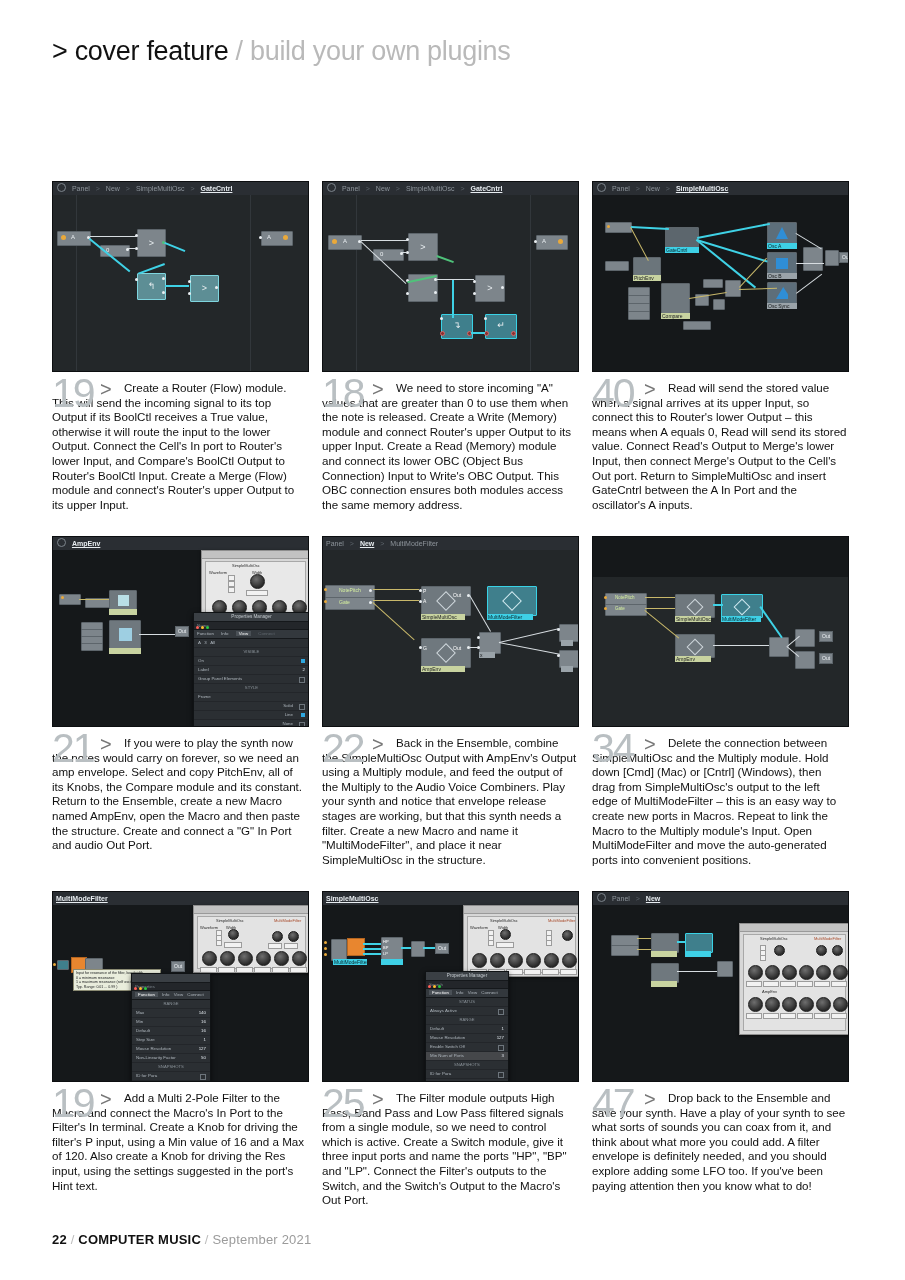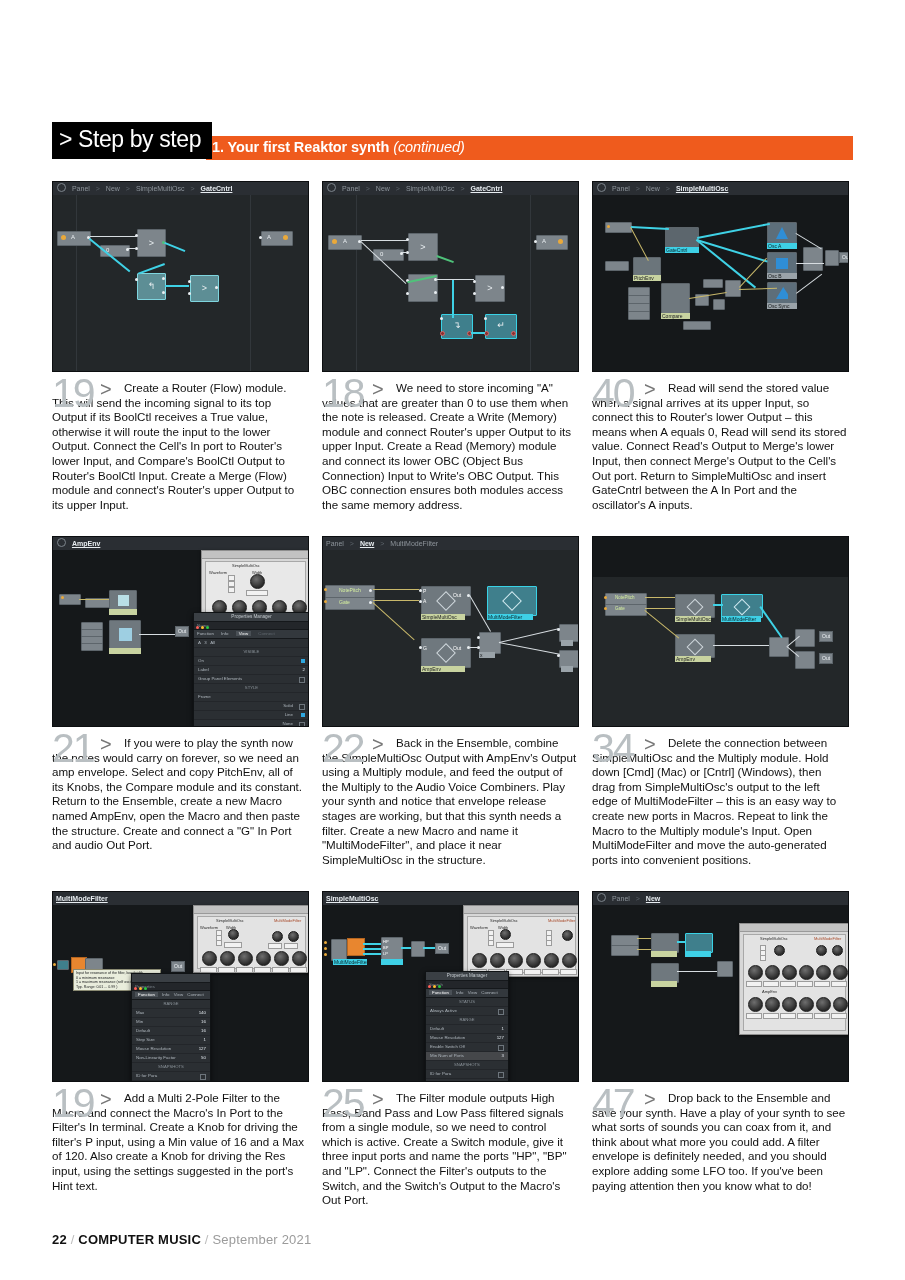--- a/index.html
+++ b/index.html
@@ -98,29 +98,28 @@
   .dlg .row2.hl{background:#45474a;}
 
   .tip{position:absolute;background:#e9eddc;border:1px solid #8a8a72;font-size:3.6px;color:#15181a;line-height:4.6px;padding:1px 2px;}
   .orangeMod{position:absolute;background:#e8862f;border:1px solid #b5651f;}
 </style>
 </head>
 <body>
 
 <div class="page">
 
+  <div class="kicker">
+    <span class="k1">&gt;</span>
+    <span class="k1">cover feature</span>
+    <span class="k2">/</span>
+    <span class="k2">build your own plugins</span>
+  </div>
 
   <div class="sbs-wrap">
-    <div class="sbs-bar">
-      <div class="sbs-bar-label">
-        <span>1. Your first Reaktor synth</span>
-        <i>(continued)</i>
-      </div>
-    </div>
-    <div class="sbs-tag">&gt; Step by step</div>
   </div>
 
   <div class="grid">
 
     <div class="row">
 
       <div class="cell c0">
         <div class="shot">
           <div class="bread">
             <span class="gear"></span>

